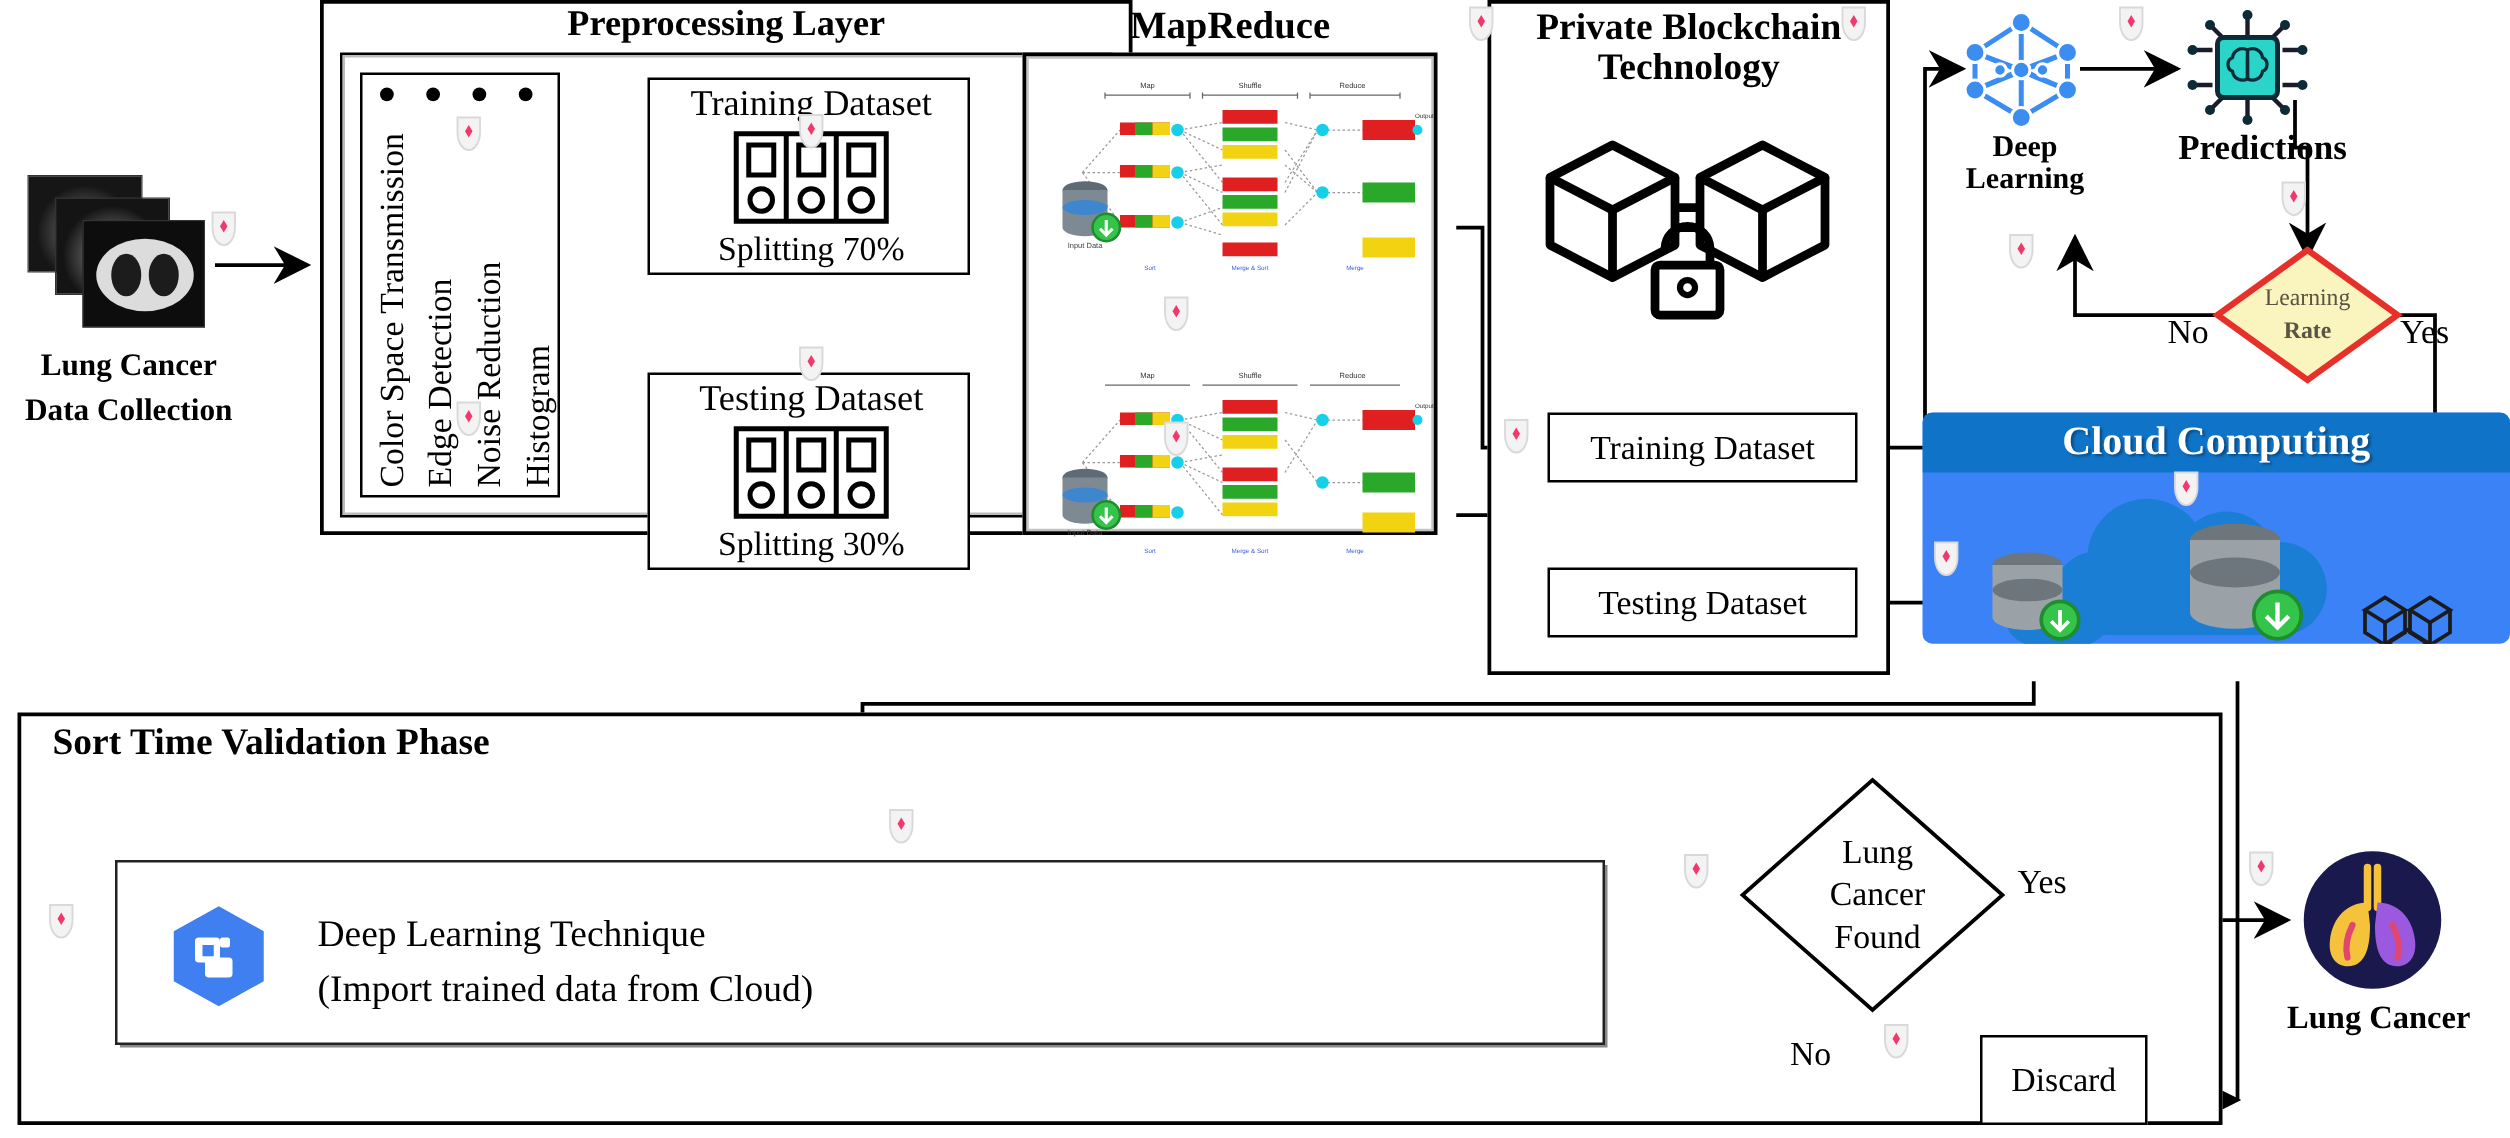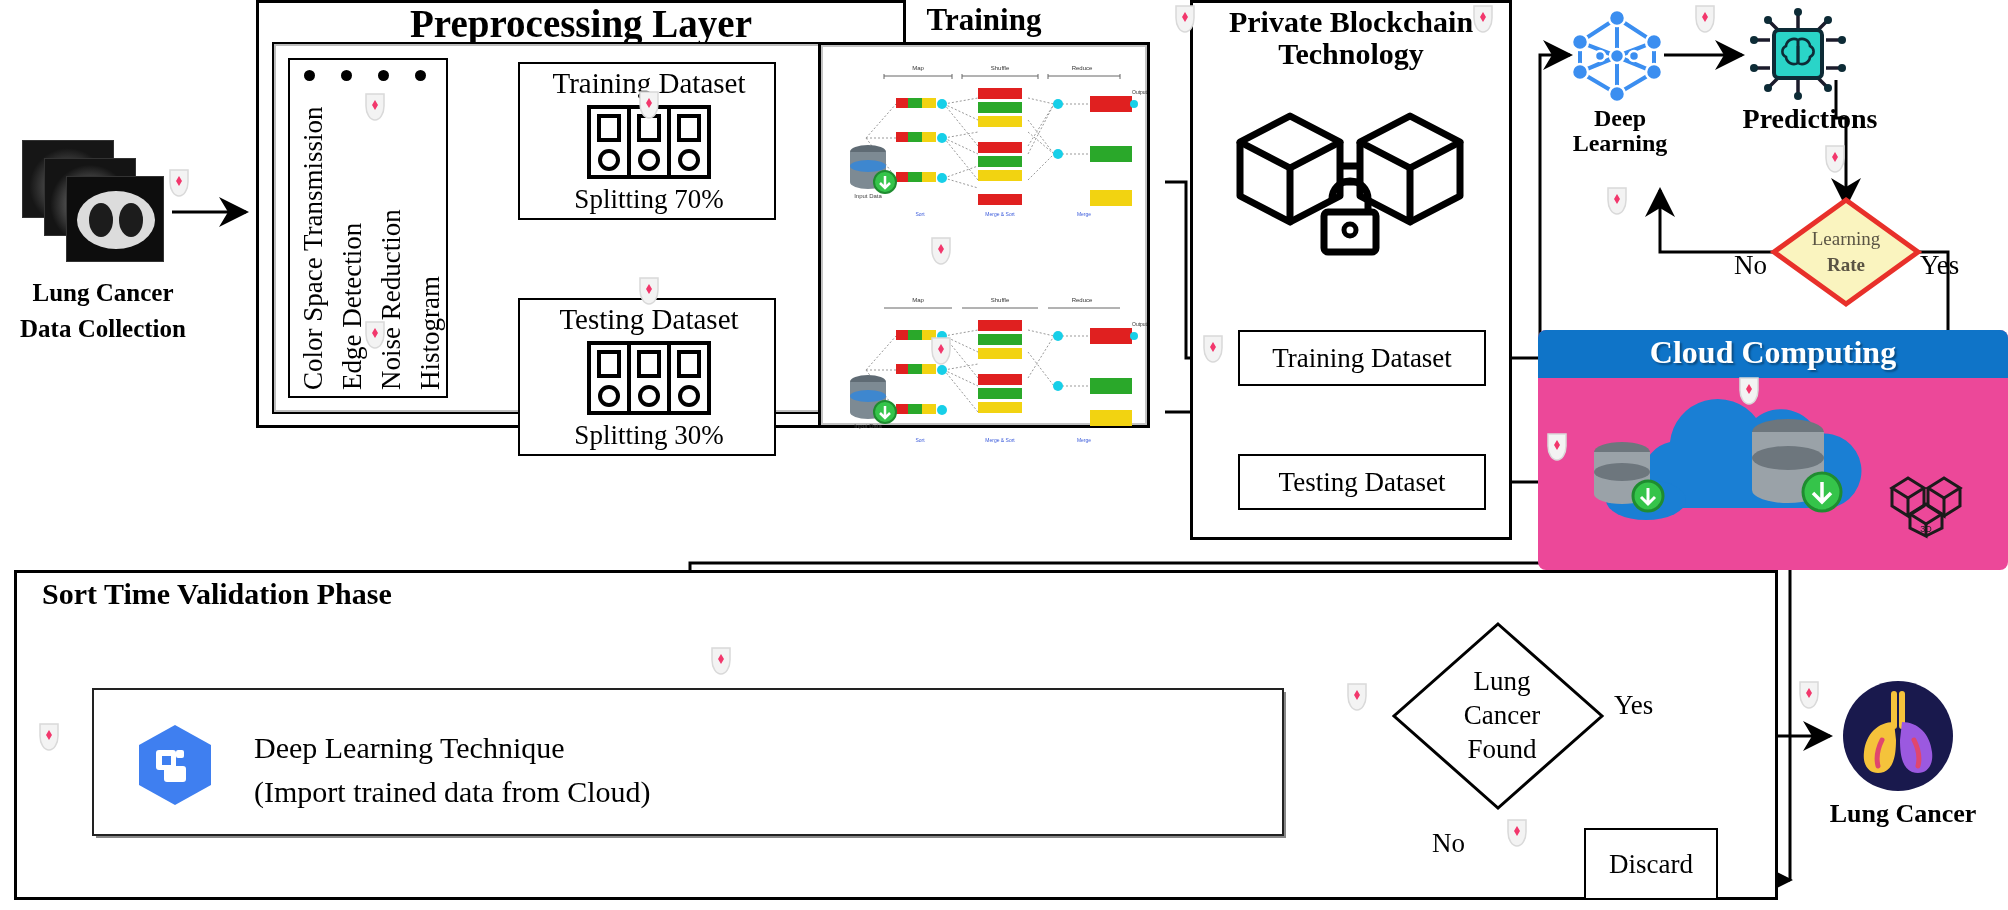--- a/index.html
+++ b/index.html
@@ -73,21 +73,21 @@
     <div class="abs" style="left:22px;top:26px;width:24px;height:34px;border-radius:50%;background:#1c1c1c;"></div>
     <div class="abs" style="left:52px;top:26px;width:24px;height:34px;border-radius:50%;background:#1c1c1c;"></div>
   </div>
 </div>
 <div class="abs ttl" style="left:8px;top:280px;width:190px;font-size:25px;">
   <div>Lung Cancer</div>
   <div style="margin-top:10px;font-family:Liberation Serif, serif;">Data Collection</div>
 </div>
 
 <div class="abs box" style="left:256px;top:0;width:650px;height:428px;border-width:3px;"></div>
-<div class="abs ttl" style="left:256px;top:4px;width:650px;font-size:39px;">Preprocessing Layer</div>
+<div class="abs ttl" style="left:256px;top:4px;width:650px;font-size:29px;">Preprocessing Layer</div>
 <div class="abs box" style="left:272px;top:42px;width:618px;height:372px;border-width:2px;box-shadow:inset 0 0 0 2px #bdbdbd;"></div>
 
 <div class="abs box" style="left:288px;top:58px;width:160px;height:340px;">
   <div class="abs" style="left:14px;top:10px;width:136px;display:flex;gap:26px;">
     <span style="width:11px;height:11px;border-radius:50%;background:#000;display:block;"></span>
     <span style="width:11px;height:11px;border-radius:50%;background:#000;display:block;"></span>
     <span style="width:11px;height:11px;border-radius:50%;background:#000;display:block;"></span>
     <span style="width:11px;height:11px;border-radius:50%;background:#000;display:block;"></span>
   </div>
   <div class="abs" style="left:6px;top:30px;width:150px;height:300px;display:flex;flex-direction:row-reverse;justify-content:flex-start;gap:8px;">
@@ -128,21 +128,21 @@
         <rect x="91" y="10" width="20" height="24"></rect>
       <circle cx="21" cy="54" r="9"></circle>
         <circle cx="61" cy="54" r="9"></circle>
         <circle cx="101" cy="54" r="9"></circle>
     </g>
   </svg>
   <div class="abs ctr lbl" style="left:0;top:120px;width:258px;">Splitting 30%</div>
 </div>
 
 <div class="abs box" style="left:818px;top:42px;width:332px;height:386px;border-width:3px;box-shadow:inset 0 0 0 2px #c3c3c3;"></div>
-<div class="abs ttl" style="left:818px;top:4px;width:332px;font-size:31px;">Training</div>
+<div class="abs ttl" style="left:818px;top:4px;width:332px;font-size:31px;">MapReduce</div>
 
 <div class="abs" style="left:832px;top:58px;width:306px;height:160px;">
   <svg width="306" height="160" viewBox="0 0 306 160">
     <g font-size="6" fill="#333" font-family="Liberation Sans, sans-serif" text-anchor="middle">
       <text x="86" y="12">Map</text>
         <text x="168" y="12">Shuffle</text>
         <text x="250" y="12">Reduce</text>
     </g>
     <g stroke="#666" stroke-width="1" fill="none">
       <path d="M52,18 L120,18"></path>
@@ -393,21 +393,21 @@
     <polygon points="76,4 148,56 76,108 4,56" fill="#faf4bf" stroke="#e8302a" stroke-width="5"></polygon>
   </svg>
   <div class="abs ctr" style="left:0;top:28px;width:152px;height:56px;flex-direction:column;font-size:19px;color:#5a5444;">
     <span>Learning</span>
     <span style="margin-top:4px;font-weight:bold;">Rate</span>
   </div>
 </div>
 <div class="abs lbl" style="left:1734px;top:250px;">No</div>
 <div class="abs lbl" style="left:1920px;top:250px;">Yes</div>
 
-<div class="abs" style="left:1538px;top:330px;width:470px;height:240px;background:#ec4899;border-radius:8px;overflow:hidden;">
+<div class="abs" style="left:1538px;top:330px;width:470px;height:185px;background:#3b82f6;border-radius:8px;overflow:hidden;">
   <div class="abs" style="left:0;top:0;width:470px;height:48px;background:#0f74c8;"></div>
   <div class="abs ttl" style="left:0;top:6px;width:470px;font-size:32px;color:#fff;text-shadow:2px 2px 2px rgba(0,0,0,.35);">Cloud Computing</div>
   <svg class="abs" style="left:38px;top:52px;" width="400" height="152" viewBox="0 0 400 152">
     <path d="M92,126 a34,34 0 0 1 2,-66 a48,48 0 0 1 86,-24 a40,40 0 0 1 62,16 a34,34 0 0 1 12,74 Z" fill="#1a7fd4"></path>
     <ellipse cx="70" cy="118" rx="40" ry="20" fill="#1a7fd4"></ellipse>
     <g transform="translate(10,58)">
       <ellipse cx="36" cy="12" rx="28" ry="10" fill="#6d767d"></ellipse>
       <path d="M8,12 L8,54 a28,10 0 0 0 56,0 L64,12" fill="#9aa2a8"></path>
       <ellipse cx="36" cy="32" rx="28" ry="9" fill="#6d767d"></ellipse>
       <circle cx="62" cy="56" r="15" fill="#35c44a" stroke="#1f8c30" stroke-width="3"></circle>

